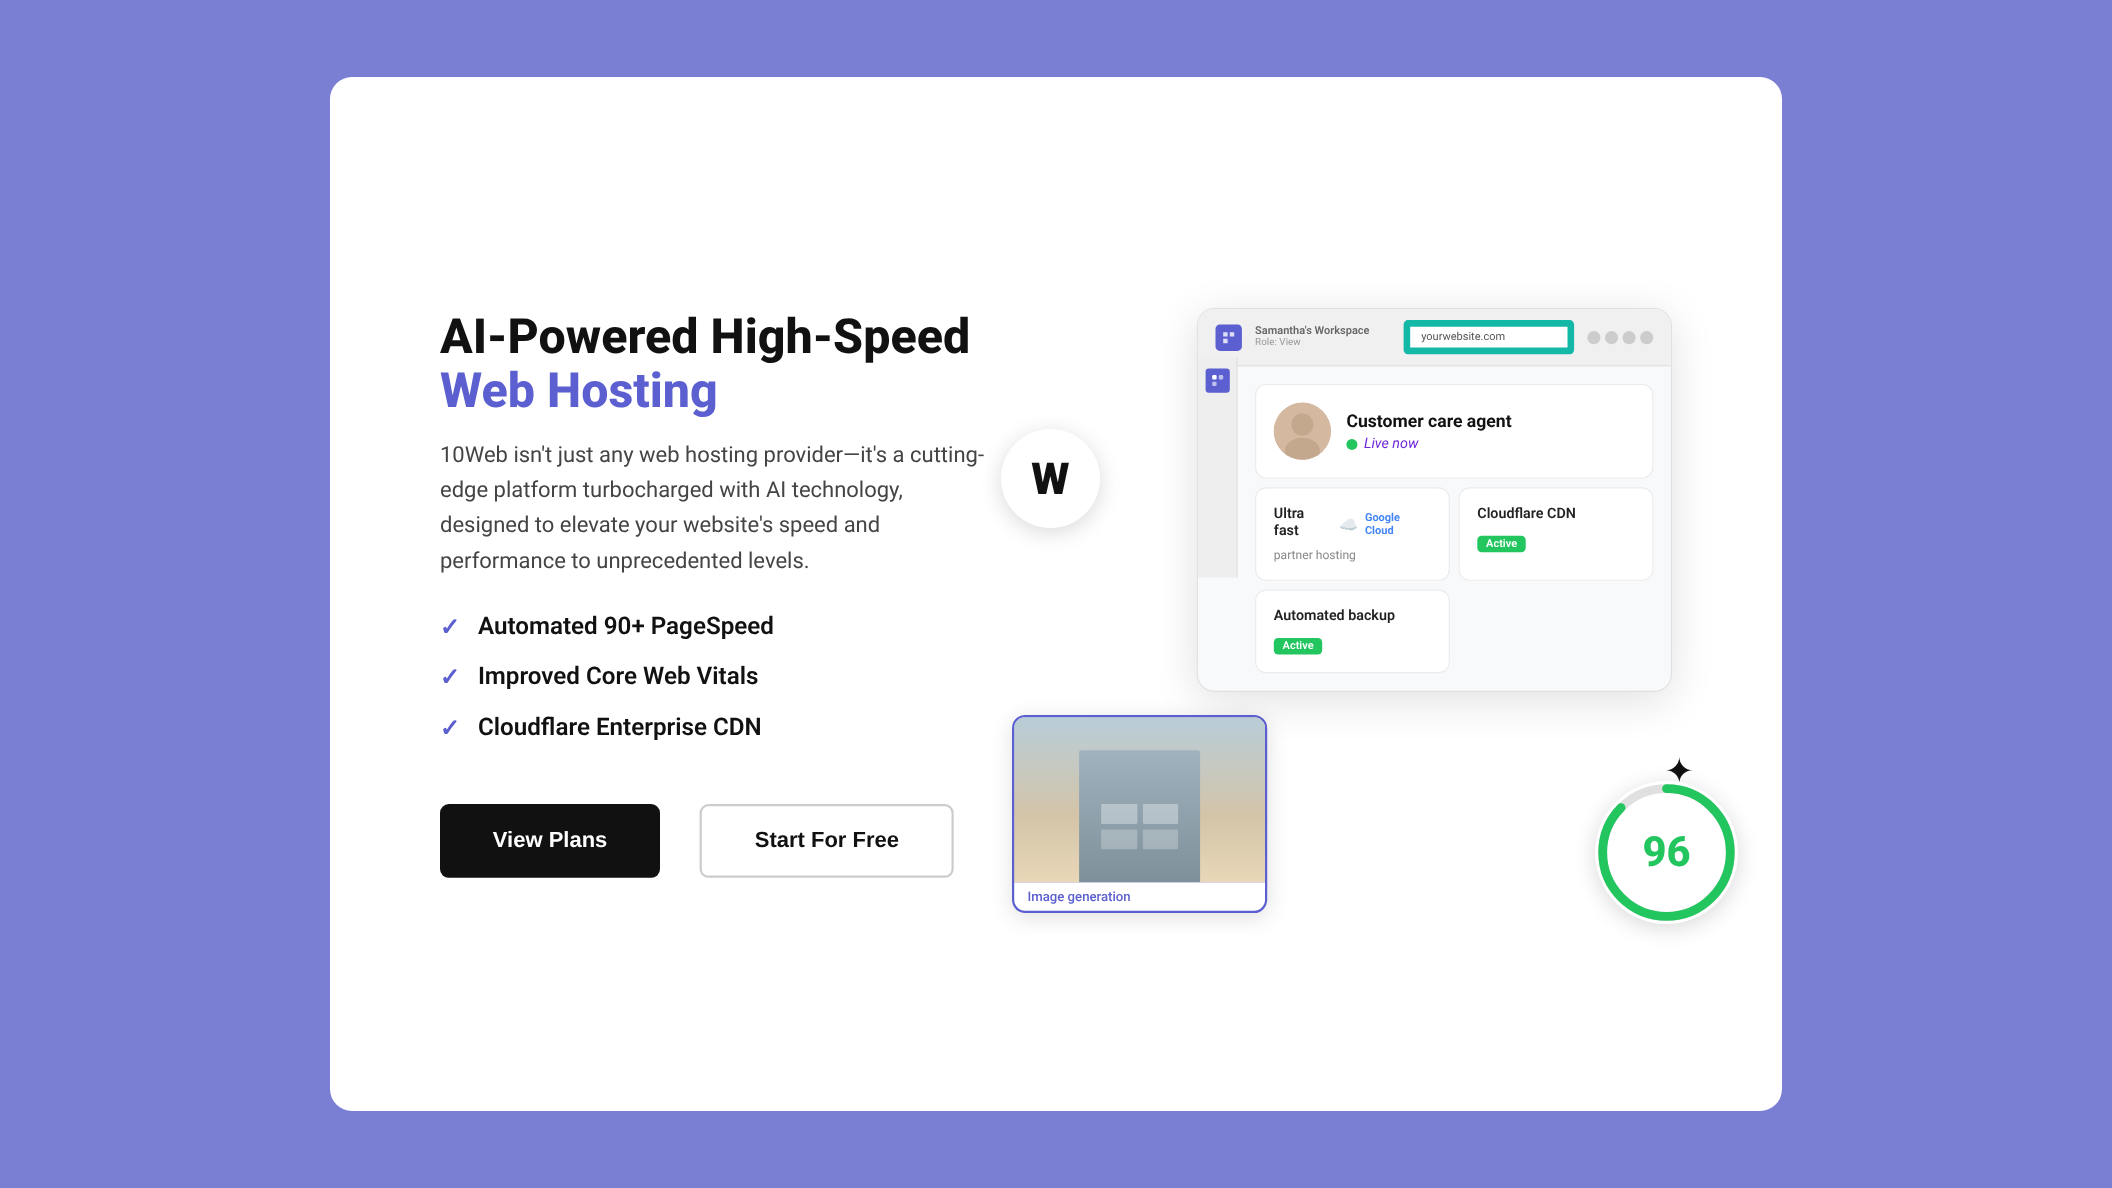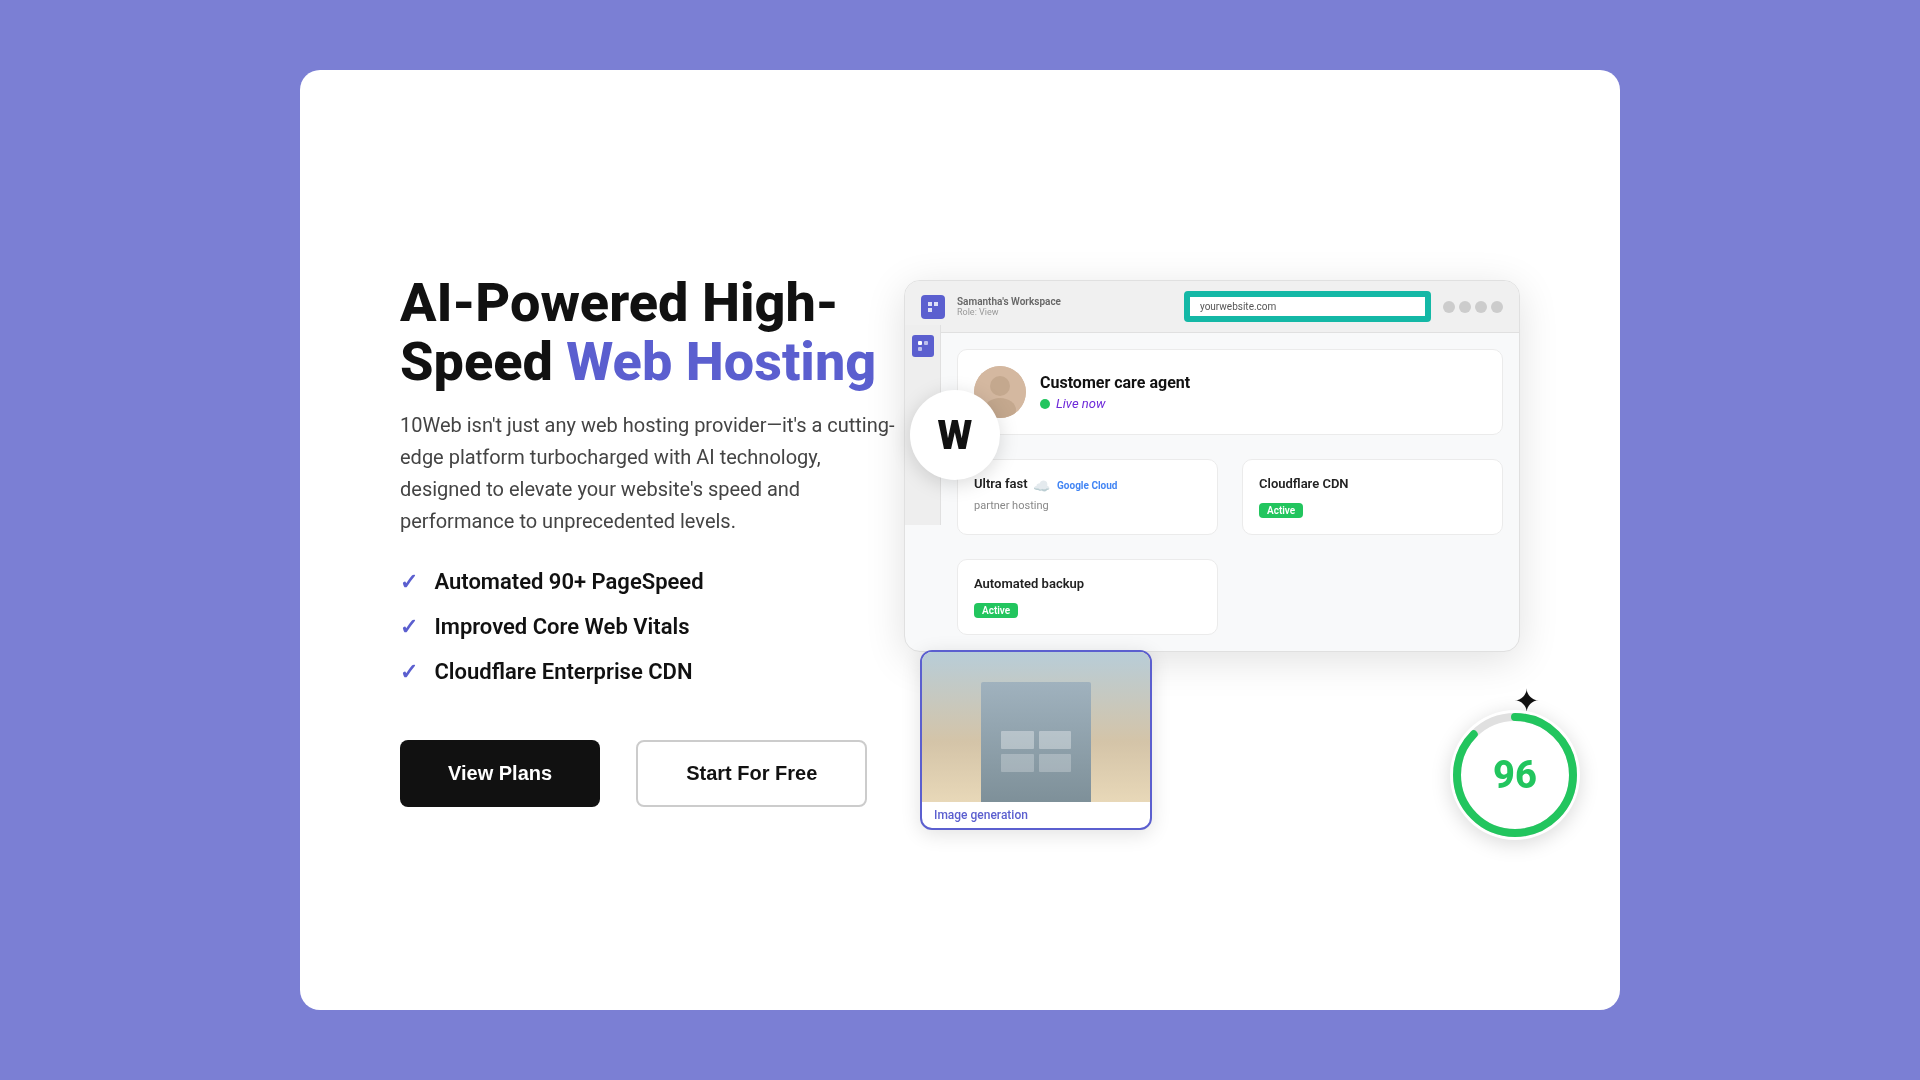--- a/index.html
+++ b/index.html
@@ -21,21 +21,21 @@
       display: flex;
       align-items: center;
       padding: 80px 100px;
       position: relative;
     }
     .left-section {
       flex: 1;
       padding-right: 60px;
     }
     .headline {
-      font-size: 54px;
+      font-size: 44px;
       font-weight: 800;
       line-height: 1.1;
       color: #111111;
       margin-bottom: 18px;
     }
     .headline-accent {
       color: #5b5fcf;
     }
     .description {
       font-size: 20px;
@@ -90,21 +90,21 @@
       width: 560px;
       position: relative;
       height: 520px;
     }
 
     
     .dashboard-card {
       position: absolute;
       top: 0;
       right: 0;
-      width: 616px;
+      width: 432px;
       background: #f8f9fa;
       border-radius: 16px;
       border: 1px solid #e0e0e0;
       overflow: hidden;
       box-shadow: 0 8px 40px rgba(0,0,0,0.12);
     }
     .dashboard-toolbar {
       background: #f0f0f0;
       padding: 10px 16px;
       display: flex;
@@ -176,21 +176,21 @@
       border-radius: 3px;
       display: flex;
       align-items: center;
       justify-content: center;
     }
     .dashboard-content {
       margin-left: 36px;
       padding: 16px;
       display: grid;
       grid-template-columns: 1fr 1fr;
-      gap: 24px;
+      gap: 8px;
     }
     .dash-card {
       background: white;
       border-radius: 10px;
       padding: 16px;
       border: 1px solid #ebebeb;
     }
     .dash-card-title {
       font-size: 13px;
       font-weight: 600;

